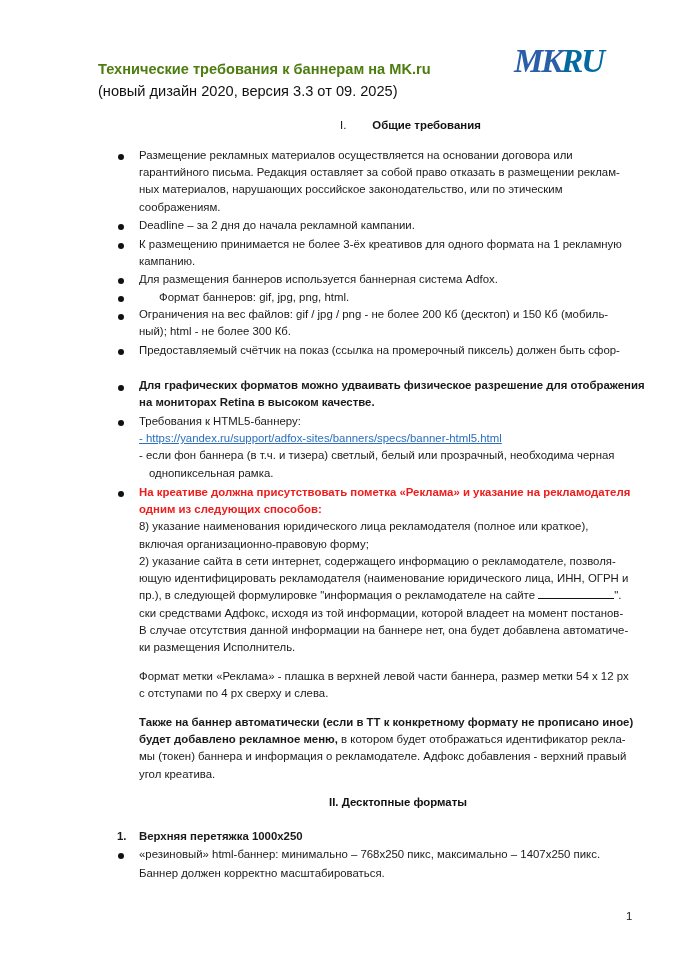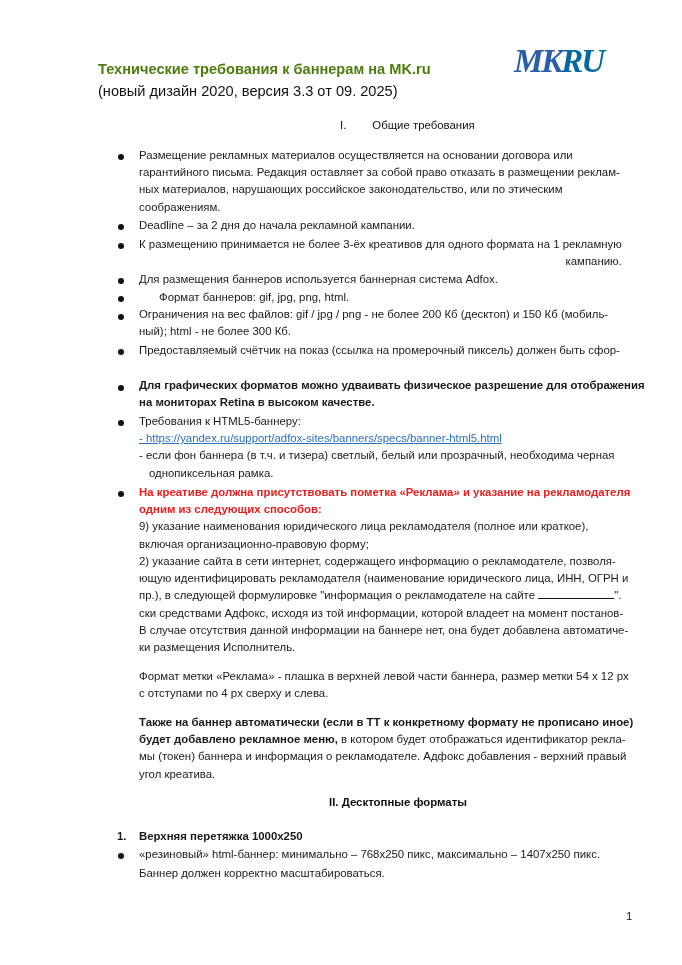--- a/index.html
+++ b/index.html
@@ -23,21 +23,21 @@
     position: absolute; left: 98px; top: 59px;
     font-size: 14.6px; font-weight: bold; line-height: 20px; color: #4d7c0f;
   }
   .subtitle {
     position: absolute; left: 98px; top: 81px;
     font-size: 14.6px; line-height: 20px; color: #111;
   }
   .section-heading {
     position: absolute; font-size: 11.4px; line-height: 16px; color: #111;
   }
-  .section-heading b { font-weight: normal; padding-left: 26px; }
+  .section-heading b { font-weight: bold; padding-left: 26px; }
 
   .block { position: absolute; font-size: 11.4px; line-height: 17.2px; }
   .bullet {
     position: absolute; width: 6px; height: 6px; border-radius: 50%;
     background: #111;
   }
   .bold { font-weight: bold; }
   .red { color: #ee1c1c; font-weight: bold; }
   .link { color: #2b6fbf; text-decoration: underline; }
   .blank { display: inline-block; width: 76px; border-bottom: 1px solid #111; height: 11px; vertical-align: baseline; }
@@ -67,21 +67,21 @@
     <div>ных материалов, нарушающих российское законодательство, или по этическим</div>
     <div>соображениям.</div>
   </div>
 
   <div class="bullet" style="left:118px; top:224px;"></div>
   <div class="block" style="left:139px; top:217px;">
     <div>Deadline – за 2 дня до начала рекламной кампании.</div>
   </div>
 
   <div class="bullet" style="left:118px; top:243px;"></div>
-  <div class="block" style="left:139px; top:236px;text-align:right;">
+  <div class="block" style="left:139px; top:236px;">
     <div>К размещению принимается не более 3-ёх креативов для одного формата на 1 рекламную</div>
     <div>кампанию.</div>
   </div>
 
   <div class="bullet" style="left:118px; top:278px;"></div>
   <div class="block" style="left:139px; top:271px;">
     <div>Для размещения баннеров используется баннерная система Adfox.</div>
   </div>
 
   <div class="bullet" style="left:118px; top:296px;"></div>
@@ -111,21 +111,21 @@
     <div>Требования к HTML5-баннеру:</div>
     <div class="link">- https://yandex.ru/support/adfox-sites/banners/specs/banner-html5.html</div>
     <div>-  если фон баннера (в т.ч. и тизера) светлый, белый или прозрачный, необходима черная</div>
     <div style="padding-left:10px;">однопиксельная рамка.</div>
   </div>
 
   <div class="bullet" style="left:118px; top:491px;"></div>
   <div class="block" style="left:139px; top:484px;">
     <div class="red">На креативе должна присутствовать пометка «Реклама» и указание на рекламодателя</div>
     <div class="red">одним из следующих способов:</div>
-    <div>9) указание наименования юридического лица рекламодателя (полное или краткое),</div>
+    <div>8) указание наименования юридического лица рекламодателя (полное или краткое),</div>
     <div>включая организационно-правовую форму;</div>
     <div>2) указание сайта в сети интернет, содержащего информацию о рекламодателе, позволя-</div>
     <div>ющую идентифицировать рекламодателя (наименование юридического лица, ИНН, ОГРН и</div>
     <div><span>пр.), в следующей формулировке "информация о рекламодателе на сайте </span><span class="blank"></span><span>".</span></div>
   </div>
 
   <div class="block" style="left:139px; top:605px;">
     <div>ски средствами Адфокс, исходя из той информации, которой владеет на момент постанов-</div>
     <div>В случае отсутствия данной информации на баннере нет, она будет добавлена автоматиче-</div>
     <div>ки размещения Исполнитель.</div>

